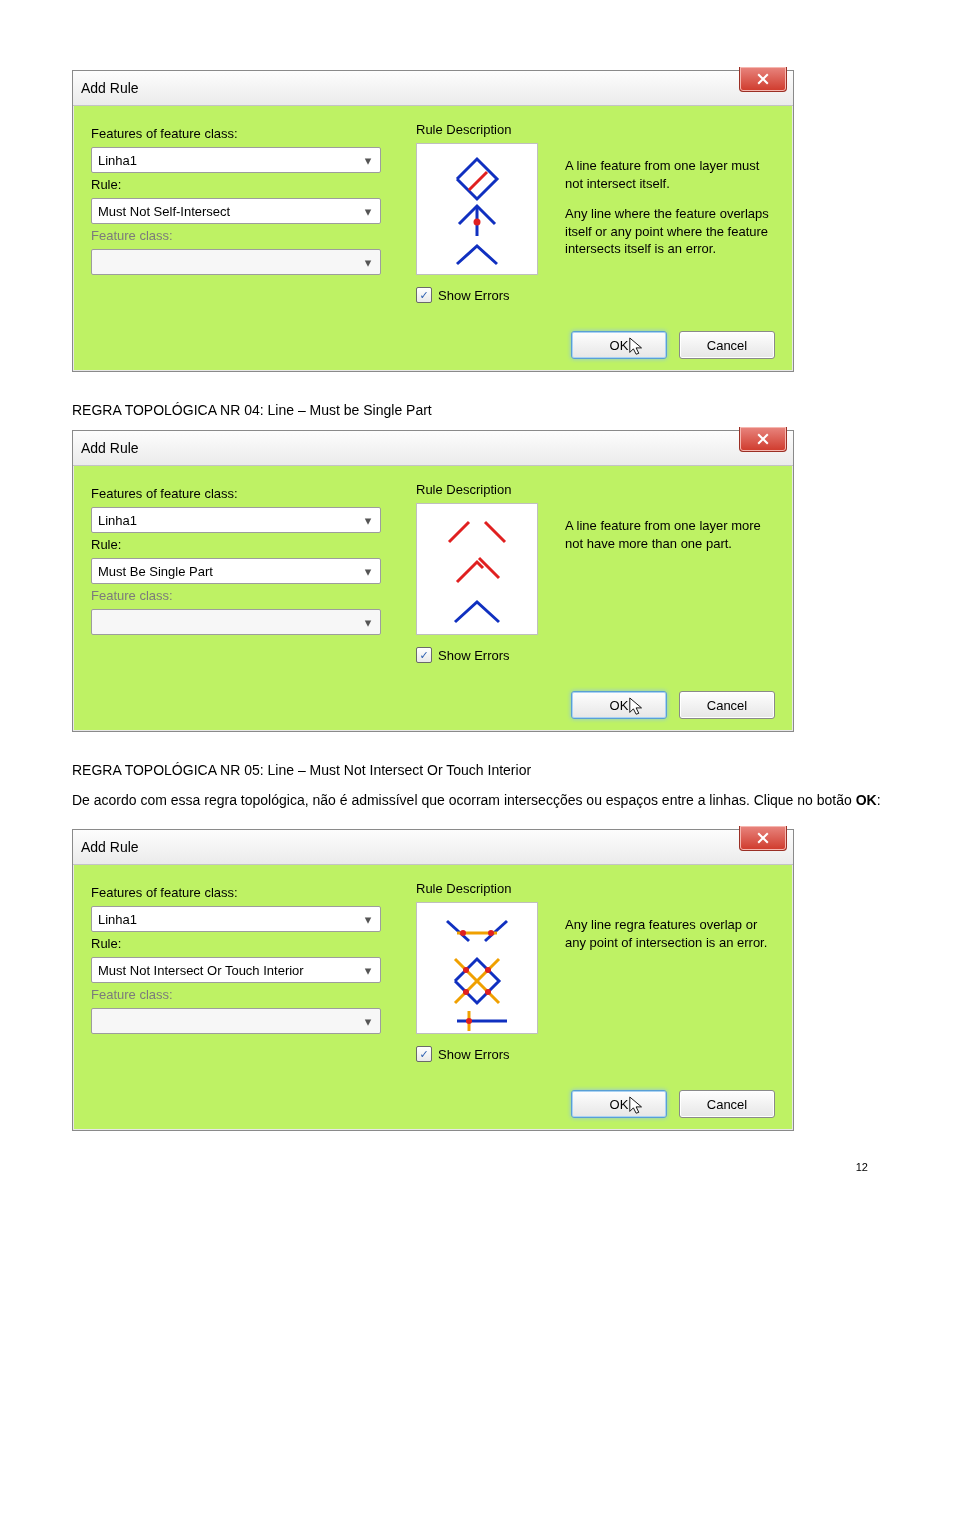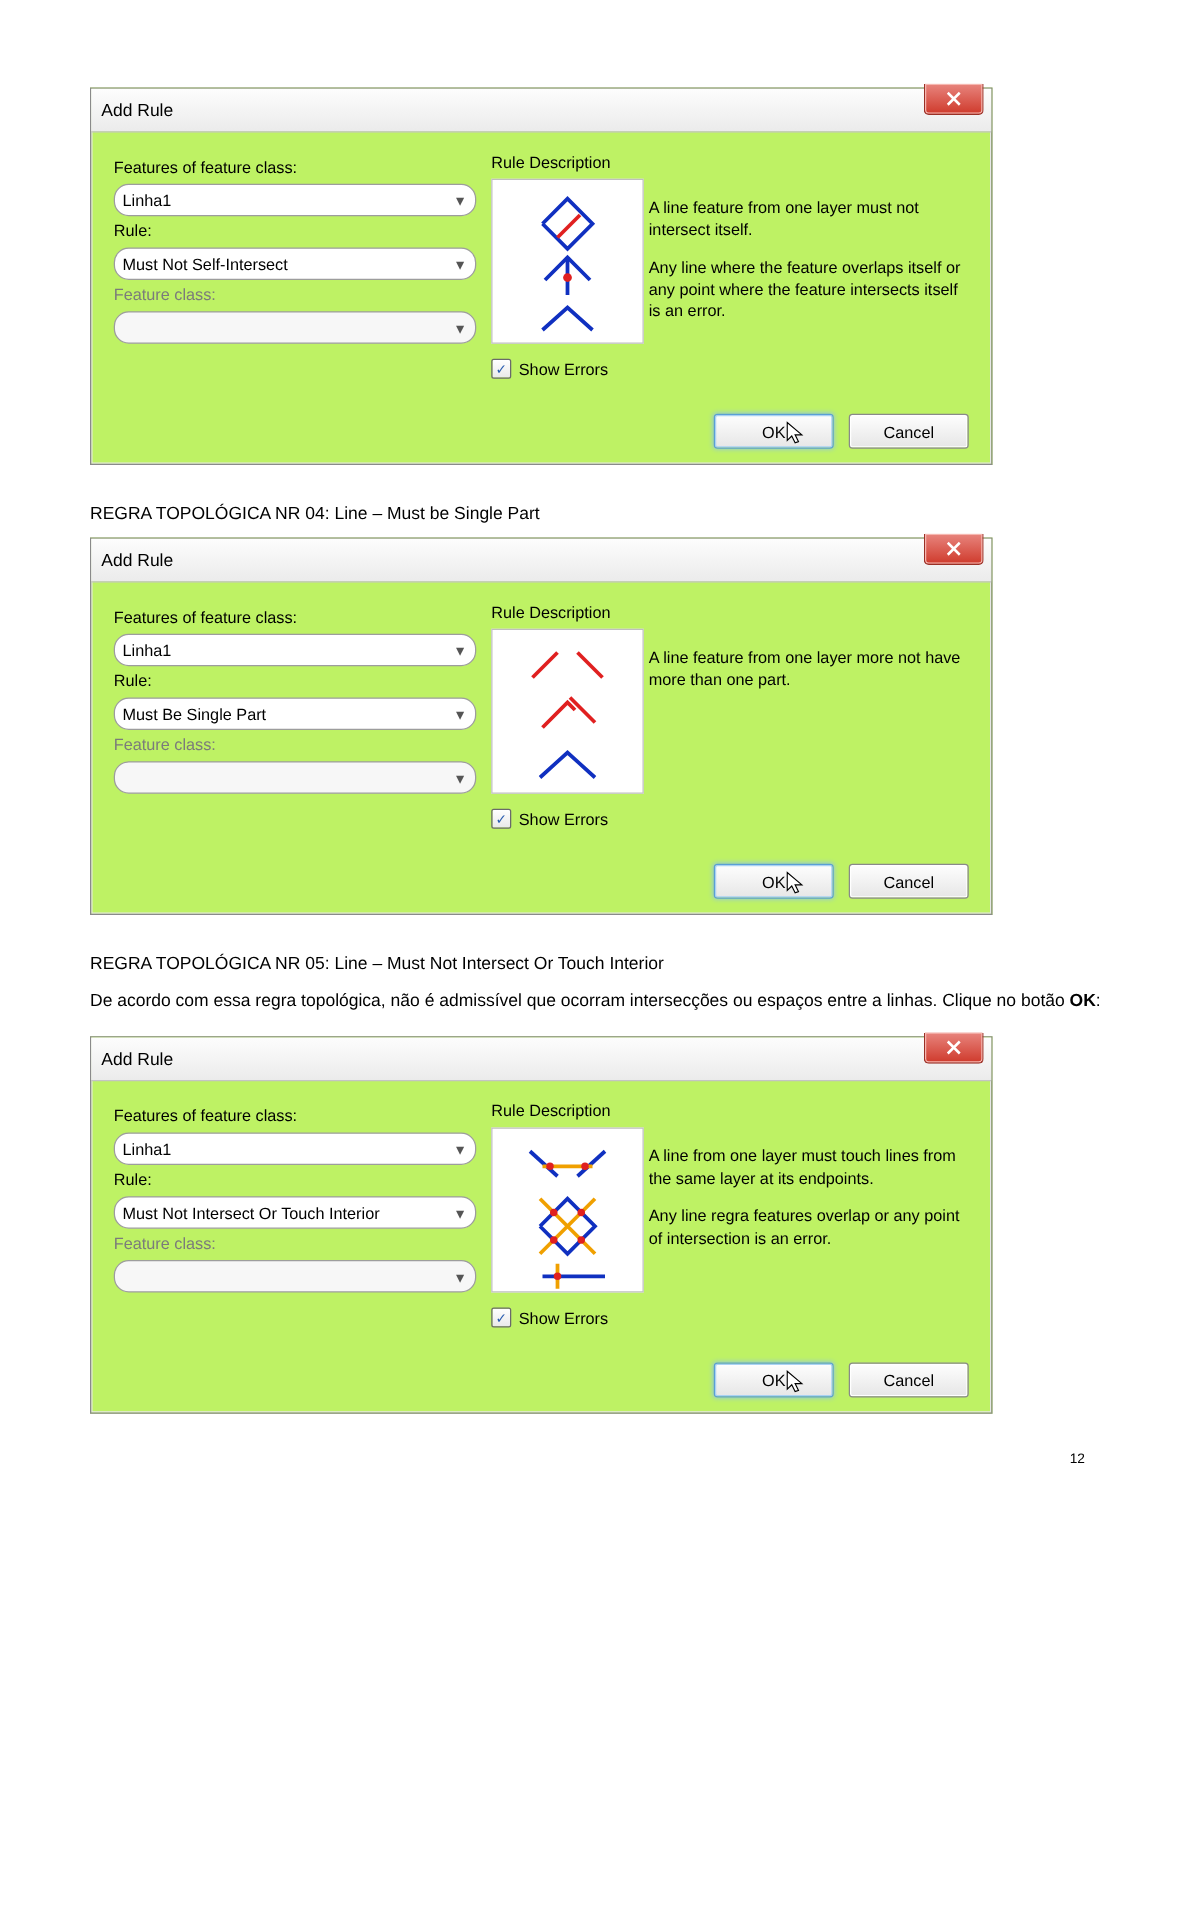--- a/index.html
+++ b/index.html
@@ -3,27 +3,27 @@
 <meta charset="utf-8">
 <style>
   html,body{margin:0;padding:0;background:#fff;font-family:"Segoe UI",Tahoma,Arial,sans-serif;font-size:14px;color:#000;width:960px}
   .page{padding:64px 72px 40px 72px}
   .dialog{border:1px solid #8a8a8a;background:#bef264;position:relative;margin:6px 0 30px 0;width:720px;box-shadow:0 0 0 1px #e7e7e7 inset}
   .titlebar{height:34px;background:linear-gradient(#fdfdfd,#ebebeb);border-bottom:1px solid #c4c4c4;display:flex;align-items:center;padding:0 8px;position:relative}
   .titlebar .title{font-size:14px}
   .close-btn{position:absolute;right:6px;top:-4px;width:46px;height:24px;background:linear-gradient(#e8857e,#cf3a2c);border:1px solid #9a2f25;border-top:none;border-radius:0 0 4px 4px;display:flex;align-items:center;justify-content:center;box-shadow:inset 0 0 0 1px #f6b7b0}
   .close-btn svg{width:12px;height:12px}
   .body{padding:16px 18px 12px 18px}
-  .cols{display:flex;gap:12px}
+  .cols{display:flex;gap:35px}
   .col-left{width:290px}
   .col-mid{width:114px}
   .col-right{flex:1;font-size:13px;line-height:1.35}
   .lbl{font-size:13px;margin:4px 0 6px 0}
   .lbl.disabled{color:#7b7b7b}
-  .combo{display:flex;align-items:center;height:24px;background:#fff;border:1px solid #9d9d9d;border-radius:12px;padding:0 4px 0 6px;font-size:13px;margin-bottom:4px;position:relative}
+  .combo{display:flex;align-items:center;height:24px;background:#fff;border:1px solid #9d9d9d;border-radius:2px;padding:0 4px 0 6px;font-size:13px;margin-bottom:4px;position:relative}
   .combo.disabled{background:#f7f7f7}
   .combo .caret{margin-left:auto;width:16px;height:16px;display:flex;align-items:center;justify-content:center;color:#555}
   .fs-label{font-size:13px;margin-bottom:6px}
   .illus{width:120px;height:130px;background:#fff;border:1px solid #bfbfbf;position:relative}
   .showerr{display:flex;align-items:center;gap:6px;margin-top:12px;font-size:13px}
   .cb{width:14px;height:14px;border:1px solid #6a6a6a;background:linear-gradient(#fff,#e9e9e9);border-radius:2px;display:flex;align-items:center;justify-content:center;font-size:11px;color:#2a5db0}
   .btnrow{display:flex;justify-content:flex-end;gap:12px;margin-top:24px;padding-top:4px}
   .btn{min-width:94px;height:26px;border:1px solid #8a8a8a;border-radius:3px;background:linear-gradient(#fefefe,#e6e6e6);font-size:13px;display:flex;align-items:center;justify-content:center;box-shadow:0 0 0 1px #fff inset;position:relative}
   .btn.default{border:1px solid #5a9fd4;box-shadow:0 0 0 1px #a9d2f3 inset,0 0 4px #8fc1ea}
   .cursor{position:absolute;width:18px;height:22px;pointer-events:none}
@@ -220,21 +220,20 @@
               <circle cx="52" cy="118" r="3" fill="#e02020"></circle>
             </svg>
           </div>
           <div class="showerr">
             <div class="cb">✓</div>
             <span>Show Errors</span>
           </div>
         </div>
         <div class="col-right">
           <div style="height:22px"></div>
-          <p>A line from one layer must touch lines from the same layer at its endpoints.</p>
           <p>Any line regra features overlap or any point of intersection is an error.</p>
         </div>
       </div>
       <div class="btnrow">
         <div class="btn default">
           <span>OK</span>
           <svg class="cursor" style="left:56px;top:4px" viewBox="0 0 20 24">
               <path d="M2 2 L2 18 L6 14 L9 20 L12 19 L9 13 L15 13 Z" fill="#fff" stroke="#000" stroke-width="1"></path>
             </svg>
         </div>

